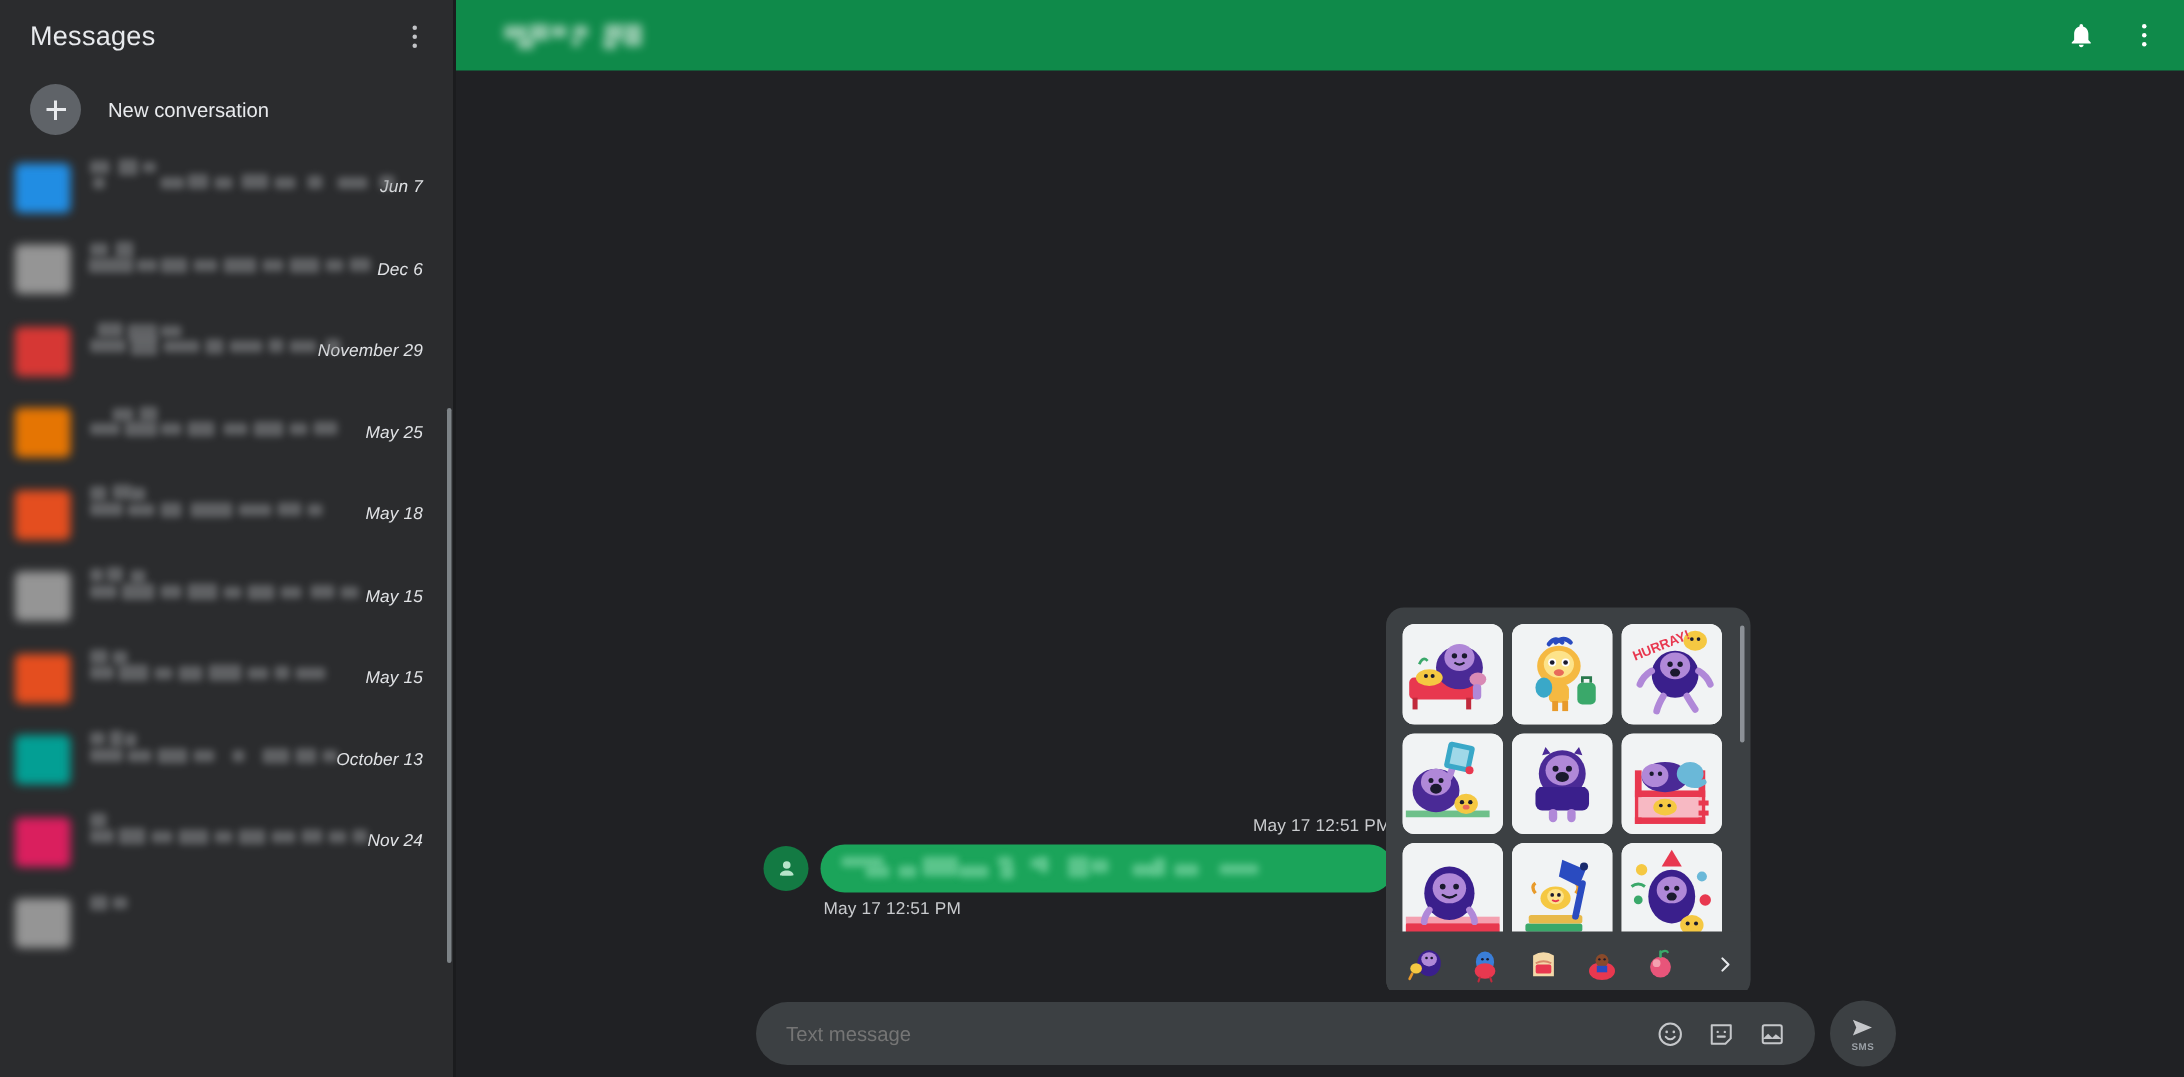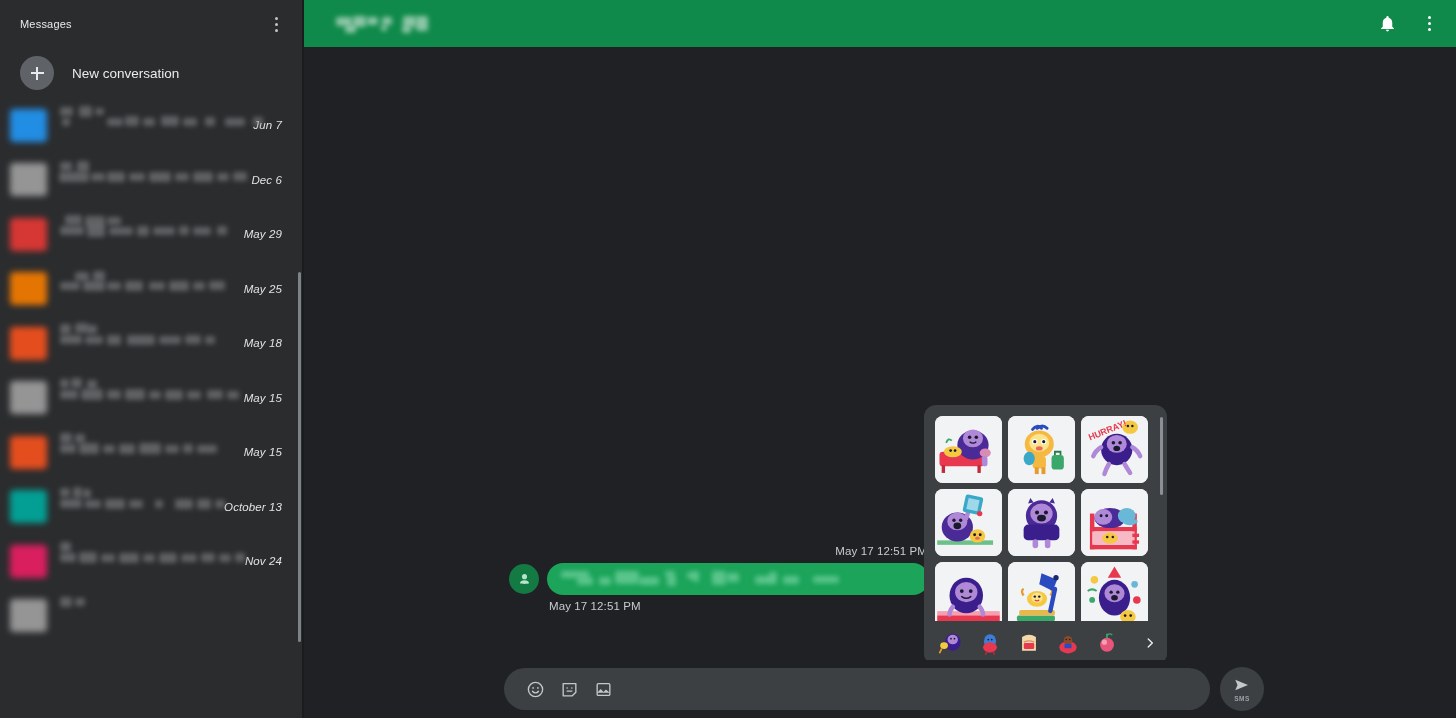--- a/index.html
+++ b/index.html
@@ -16,21 +16,21 @@
     width:304px; height:718px;
     background:#2b2c2e;
     position:relative;
     flex:0 0 304px;
     overflow:hidden;
   }
   .sb-header {
     height:48px; display:flex; align-items:center;
     padding:0 16px 0 20px; position:relative;
   }
-  .sb-title { color:#e8eaed; font-size:11px; letter-spacing:.2px; }
+  .sb-title { color:#e8eaed; font-size:18px; letter-spacing:.2px; }
   .sb-overflow {
     position:absolute; right:16px; top:50%; transform:translateY(-50%);
     width:24px; height:24px; display:flex; flex-direction:column;
     align-items:center; justify-content:center; gap:3px; cursor:pointer;
   }
   .sb-overflow i { width:3px; height:3px; border-radius:50%; background:#c2c4c7; display:block; }
 
   .new-conv {
     height:50px; display:flex; align-items:center; gap:18px;
     padding:0 20px; cursor:pointer;
@@ -254,21 +254,21 @@
             <div class="blur-line" style="left: 50px; top: 3px; width: 14px; height: 8px;"></div>
             <div class="blur-line" style="left: 3px; top: 12px; width: 24px; height: 9px;"></div>
             <div class="blur-line" style="left: 30px; top: 11px; width: 18px; height: 12px;"></div>
             <div class="blur-line" style="left: 52px; top: 13px; width: 24px; height: 8px;"></div>
             <div class="blur-line" style="left: 80px; top: 12px; width: 12px; height: 10px;"></div>
             <div class="blur-line" style="left: 96px; top: 13px; width: 22px; height: 8px;"></div>
             <div class="blur-line" style="left: 122px; top: 12px; width: 10px; height: 9px;"></div>
             <div class="blur-line" style="left: 136px; top: 13px; width: 18px; height: 8px;"></div>
             <div class="blur-line" style="left: 160px; top: 12px; width: 10px; height: 9px;"></div>
           </div>
-          <div class="conv-date">May 29</div>
+          <div class="conv-date">November 29</div>
         </div>
         <div class="conv-row">
           <div class="conv-avatar" style="background: rgb(245, 124, 0);"></div>
           <div class="conv-text">
             <div class="blur-line" style="left: 18px; top: 3px; width: 14px; height: 9px;"></div>
             <div class="blur-line" style="left: 36px; top: 2px; width: 12px; height: 10px;"></div>
             <div class="blur-line" style="left: 3px; top: 13px; width: 20px; height: 8px;"></div>
             <div class="blur-line" style="left: 26px; top: 12px; width: 22px; height: 10px;"></div>
             <div class="blur-line" style="left: 50px; top: 13px; width: 14px; height: 8px;"></div>
             <div class="blur-line" style="left: 68px; top: 12px; width: 18px; height: 10px;"></div>
@@ -654,20 +654,21 @@
             </svg>
           </div>
         </div>
       </div>
 
     </div>
 
     <div class="composer">
       <div class="composer-inner">
         <div class="textfield">
+          <input class="textfield-input" type="text" placeholder="Text message" style="">
           <div class="tf-icons">
             <div class="tf-icon">
               <svg width="19" height="19" viewBox="0 0 24 24" fill="none" stroke="#c5c7ca" stroke-width="1.7">
                 <circle cx="12" cy="12" r="9"></circle>
                 <circle cx="9" cy="10" r="1.1" fill="#c5c7ca" stroke="none"></circle>
                 <circle cx="15" cy="10" r="1.1" fill="#c5c7ca" stroke="none"></circle>
                 <path d="M8.2 14.2c1 1.3 2.3 2 3.8 2s2.8-.7 3.8-2" stroke-linecap="round"></path>
               </svg>
             </div>
             <div class="tf-icon">

